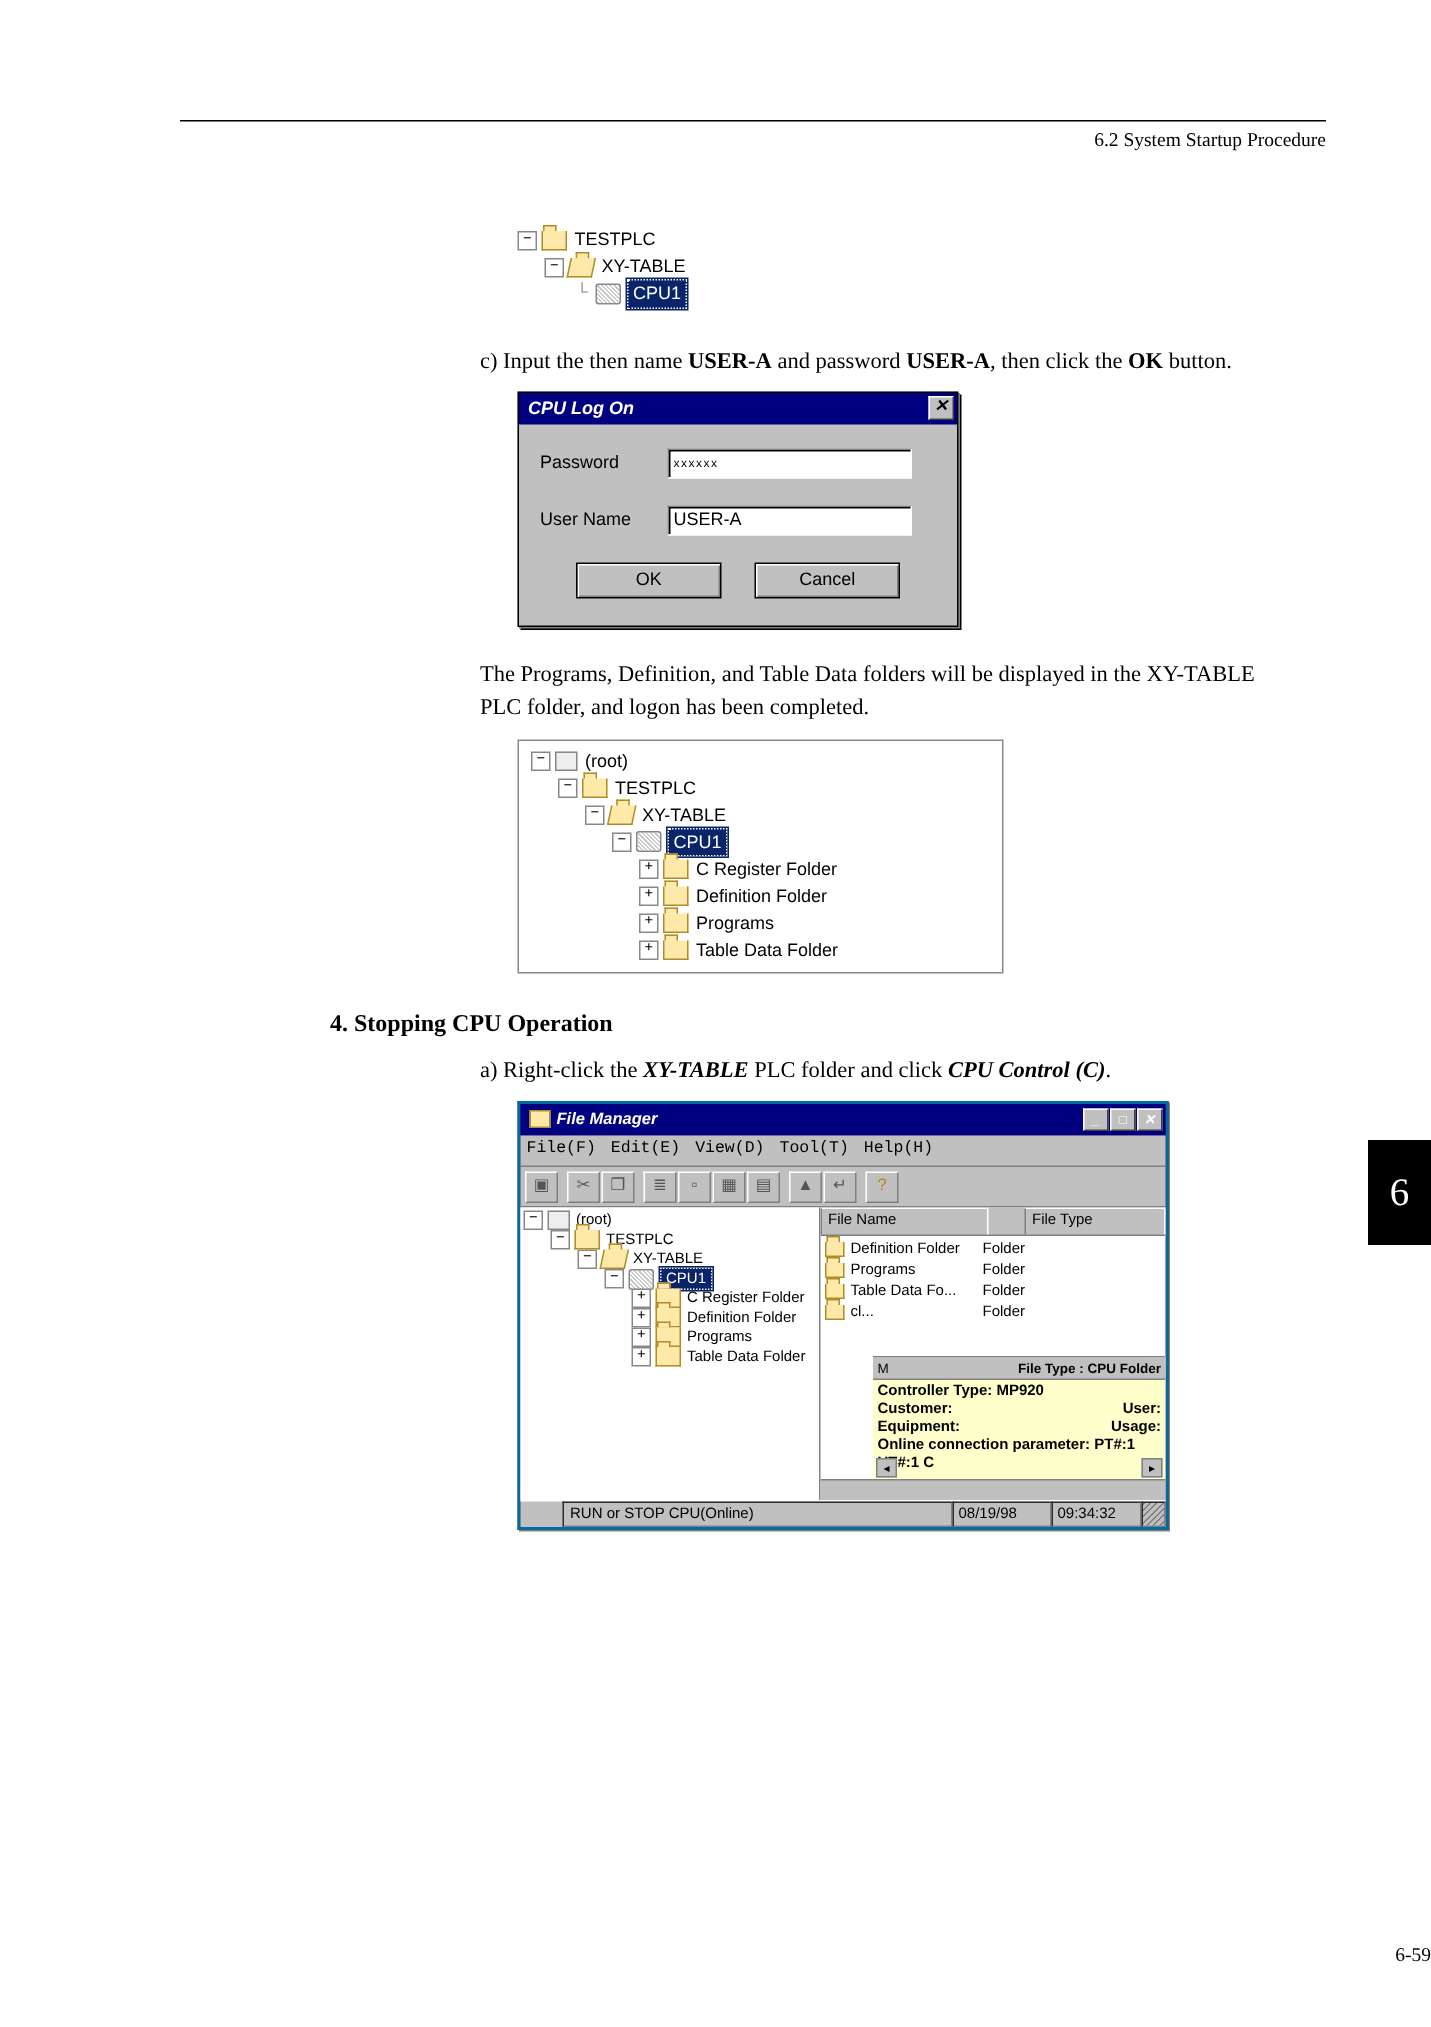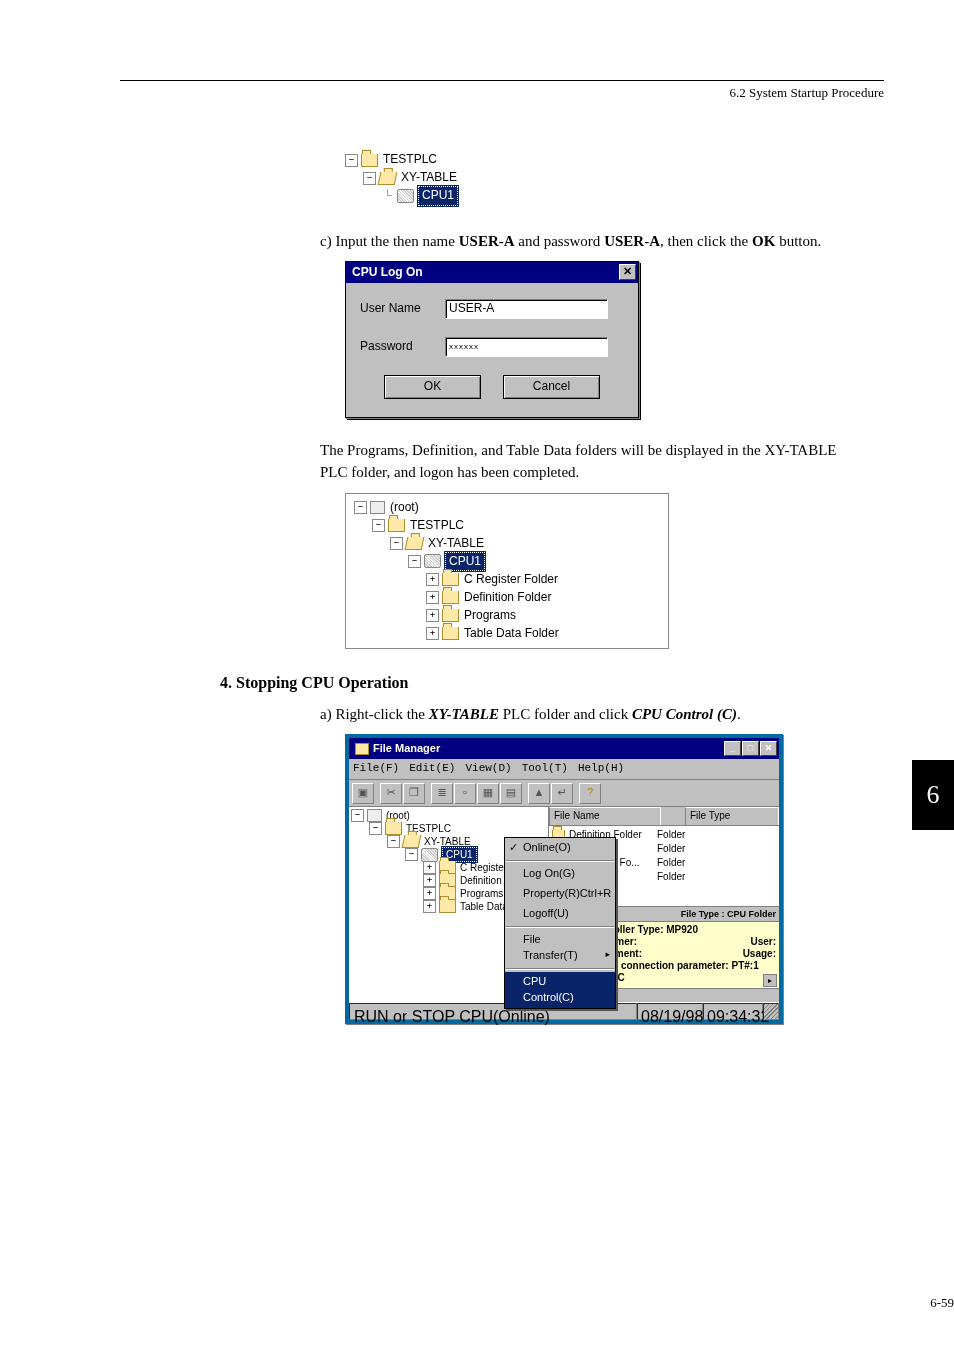--- a/index.html
+++ b/index.html
@@ -103,21 +103,21 @@
     width: 292px;
     margin: 8px 0 22px 25px;
     border: 1px solid #000;
     font-family: "MS Sans Serif", Tahoma, Arial, sans-serif;
     font-size: 12px;
     background:#c0c0c0;
     box-shadow: 1px 1px 0 #808080, 2px 2px 0 #000;
   }
   .titlebar {
     background:#000080; color:#fff; display:flex; justify-content:space-between;
-    align-items:center; padding:2px 2px 2px 6px; font-weight:bold; height:17px;
+    align-items:center; padding:2px 2px 2px 6px; font-weight:bold; height:17px;font-style:italic;
   }
   .titlebar .x {
     background:#c0c0c0; color:#000; width:15px; height:14px; border:1px solid #fff;
     border-right-color:#404040; border-bottom-color:#404040;
     display:flex; align-items:center; justify-content:center; font-size:11px; font-family:Arial;
   }
   .dlg-body { padding: 16px 14px 14px 14px; }
   .dlg-row { display:flex; align-items:center; margin-bottom:18px; }
   .dlg-row label { width:85px; }
   .winput {
@@ -133,21 +133,21 @@
     font-family:"MS Sans Serif",Tahoma,Arial; font-size:12px;
   }
 
   .tree2box {
     width: 310px; border:1px solid #888; padding:4px 4px 6px 8px; background:#fff;
     margin: 8px 0 22px 25px;
   }
 
   
   .fm {
-    width: 430px; margin: 8px 0 22px 25px; border:4px solid #0369a1;
+    width: 430px; margin: 8px 0 22px 25px; border:2px solid #0369a1;
     font-family:"MS Sans Serif",Tahoma,Arial; font-size:11px; background:#701a75;
     box-shadow: 1px 1px 0 #808080;
   }
   .fm .titlebar { font-size:11px; font-weight:bold; }
   .win-ctrls { display:flex; gap:1px;}
   .win-ctrls .wb {
     background:#c0c0c0; width:15px; height:13px; border:1px solid #fff;
     border-right-color:#404040; border-bottom-color:#404040; font-size:9px;
     display:flex; align-items:center; justify-content:center; font-family:Arial;
   }
@@ -185,21 +185,21 @@
   .context hr { border:none; border-top:1px solid #808080; border-bottom:1px solid #fff; margin:2px 1px;}
   .info-pane {
     position:absolute; right:0; bottom:14px; width:195px; height:82px; background:#ffffcc;
     border-top:1px solid #808080; font-size:10px; padding:2px 3px; box-sizing:border-box;
     line-height:12px;
   }
   .info-pane .ih { background:#c0c0c0; margin:-2px -3px 2px -3px; padding:1px 3px; border-bottom:1px solid #808080; font-size:9px; display:flex;}
   .info-pane .ih span:first-child{flex:1;}
   .info-pane b { font-weight:bold;}
   .statusbar {
-    display:flex; background:#c0c0c0; border-top:1px solid #fff; font-size:16px; height:17px;
+    display:flex; background:#c0c0c0; border-top:1px solid #fff; font-size:10px; height:17px;padding-left:28px;
   }
   .sb1 { flex:1; border:1px inset #808080; padding:1px 4px;}
   .sb2 { width:58px; border:1px inset #808080; padding:1px 3px;}
   .sb3 { width:52px; border:1px inset #808080; padding:1px 3px;}
   .sb4 { width:14px; border:1px inset #808080; background:repeating-linear-gradient(135deg,#808080 0 1px,#c0c0c0 1px 3px);}
 
   .mini-tree { font-size:10px; line-height:13px; }
   .mini-tree .tree-row { height:13px; }
 
   i.em { font-style: italic; font-weight: bold; }
@@ -244,26 +244,26 @@
     </p>
 
     
     <div class="dialog">
       <div class="titlebar">
         <span>CPU Log On</span>
         <span class="x">✕</span>
       </div>
       <div class="dlg-body">
         <div class="dlg-row">
+          <label>Password</label>
+          <div class="winput" style="font-size:8px; letter-spacing:1px;">xxxxxx</div>
+        </div>
+        <div class="dlg-row">
           <label>User Name</label>
           <div class="winput">USER-A</div>
-        </div>
-        <div class="dlg-row">
-          <label>Password</label>
-          <div class="winput" style="font-size:8px; letter-spacing:1px;">xxxxxx</div>
         </div>
         <div class="dlg-buttons">
           <div class="winbtn">OK</div>
           <div class="winbtn">Cancel</div>
         </div>
       </div>
     </div>
 
     <p class="para">The Programs, Definition, and Table Data folders will be displayed in the XY-TABLE PLC folder, and logon has been completed.</p>
 
@@ -489,34 +489,20 @@
                 <b style="flex:1;">Equipment:</b>
                 <b>Usage:</b>
               </div>
             <div><b>Online connection parameter: PT#:1 UT#:1 C</b></div>
             <div style="position:absolute;left:2px;bottom:1px;width:12px;height:11px;background:#c0c0c0;border:1px solid #808080;display:flex;align-items:center;justify-content:center;font-size:8px;">◂</div>
             <div style="position:absolute;right:2px;bottom:1px;width:12px;height:11px;background:#c0c0c0;border:1px solid #808080;display:flex;align-items:center;justify-content:center;font-size:8px;">▸</div>
           </div>
           <div class="fm-scroll"></div>
         </div>
 
-        <div class="context">
-          <div class="ci chk">Online(O)</div>
-          <hr>
-          <div class="ci">Log On(G)</div>
-          <div class="ci" style="display:flex;">
-              <span style="flex:1">Property(R)</span>
-              <span>Ctrl+R</span>
-            </div>
-          <div class="ci">Logoff(U)</div>
-          <hr>
-          <div class="ci arrow">File Transfer(T)</div>
-          <hr>
-          <div class="ci sel2">CPU Control(C)</div>
-        </div>
       </div>
       <div class="statusbar">
         <div class="sb1">RUN or STOP CPU(Online)</div>
         <div class="sb2">08/19/98</div>
         <div class="sb3">09:34:32</div>
         <div class="sb4"></div>
       </div>
     </div>
 
   </div>

